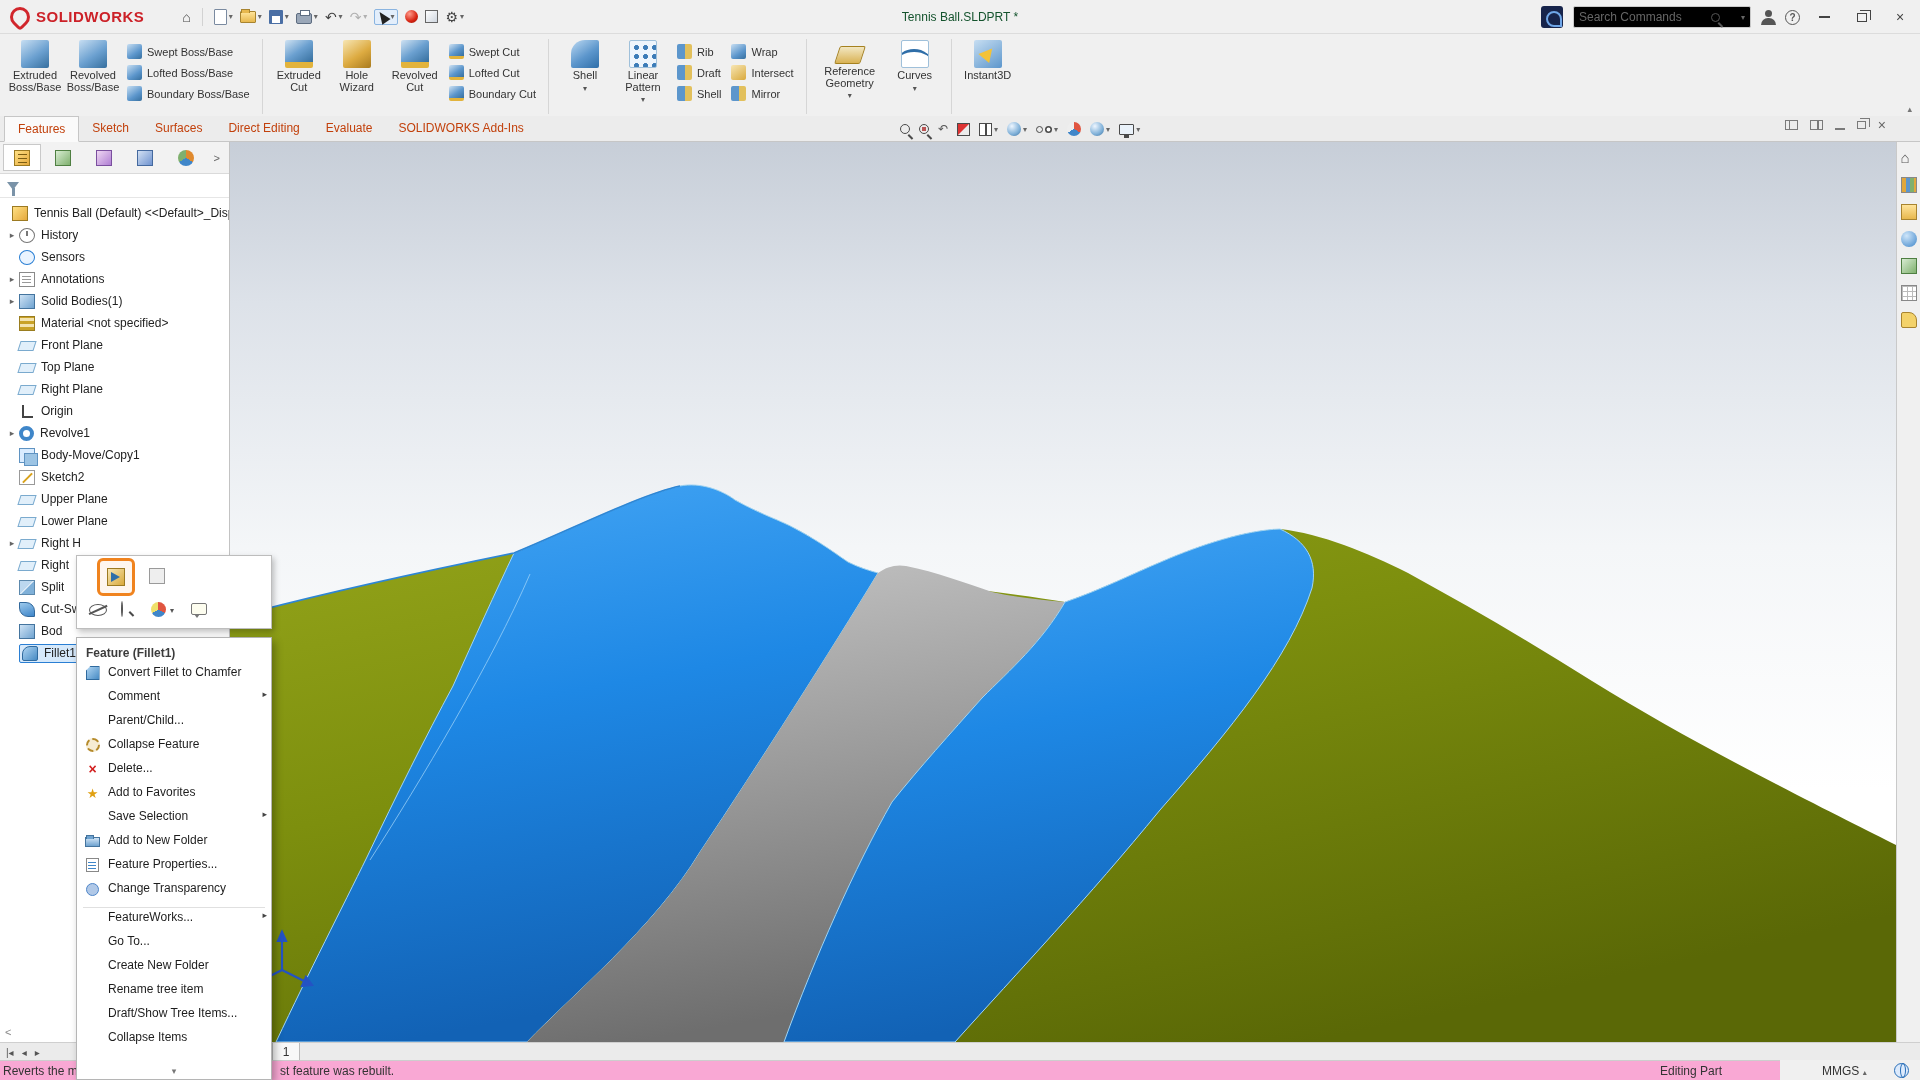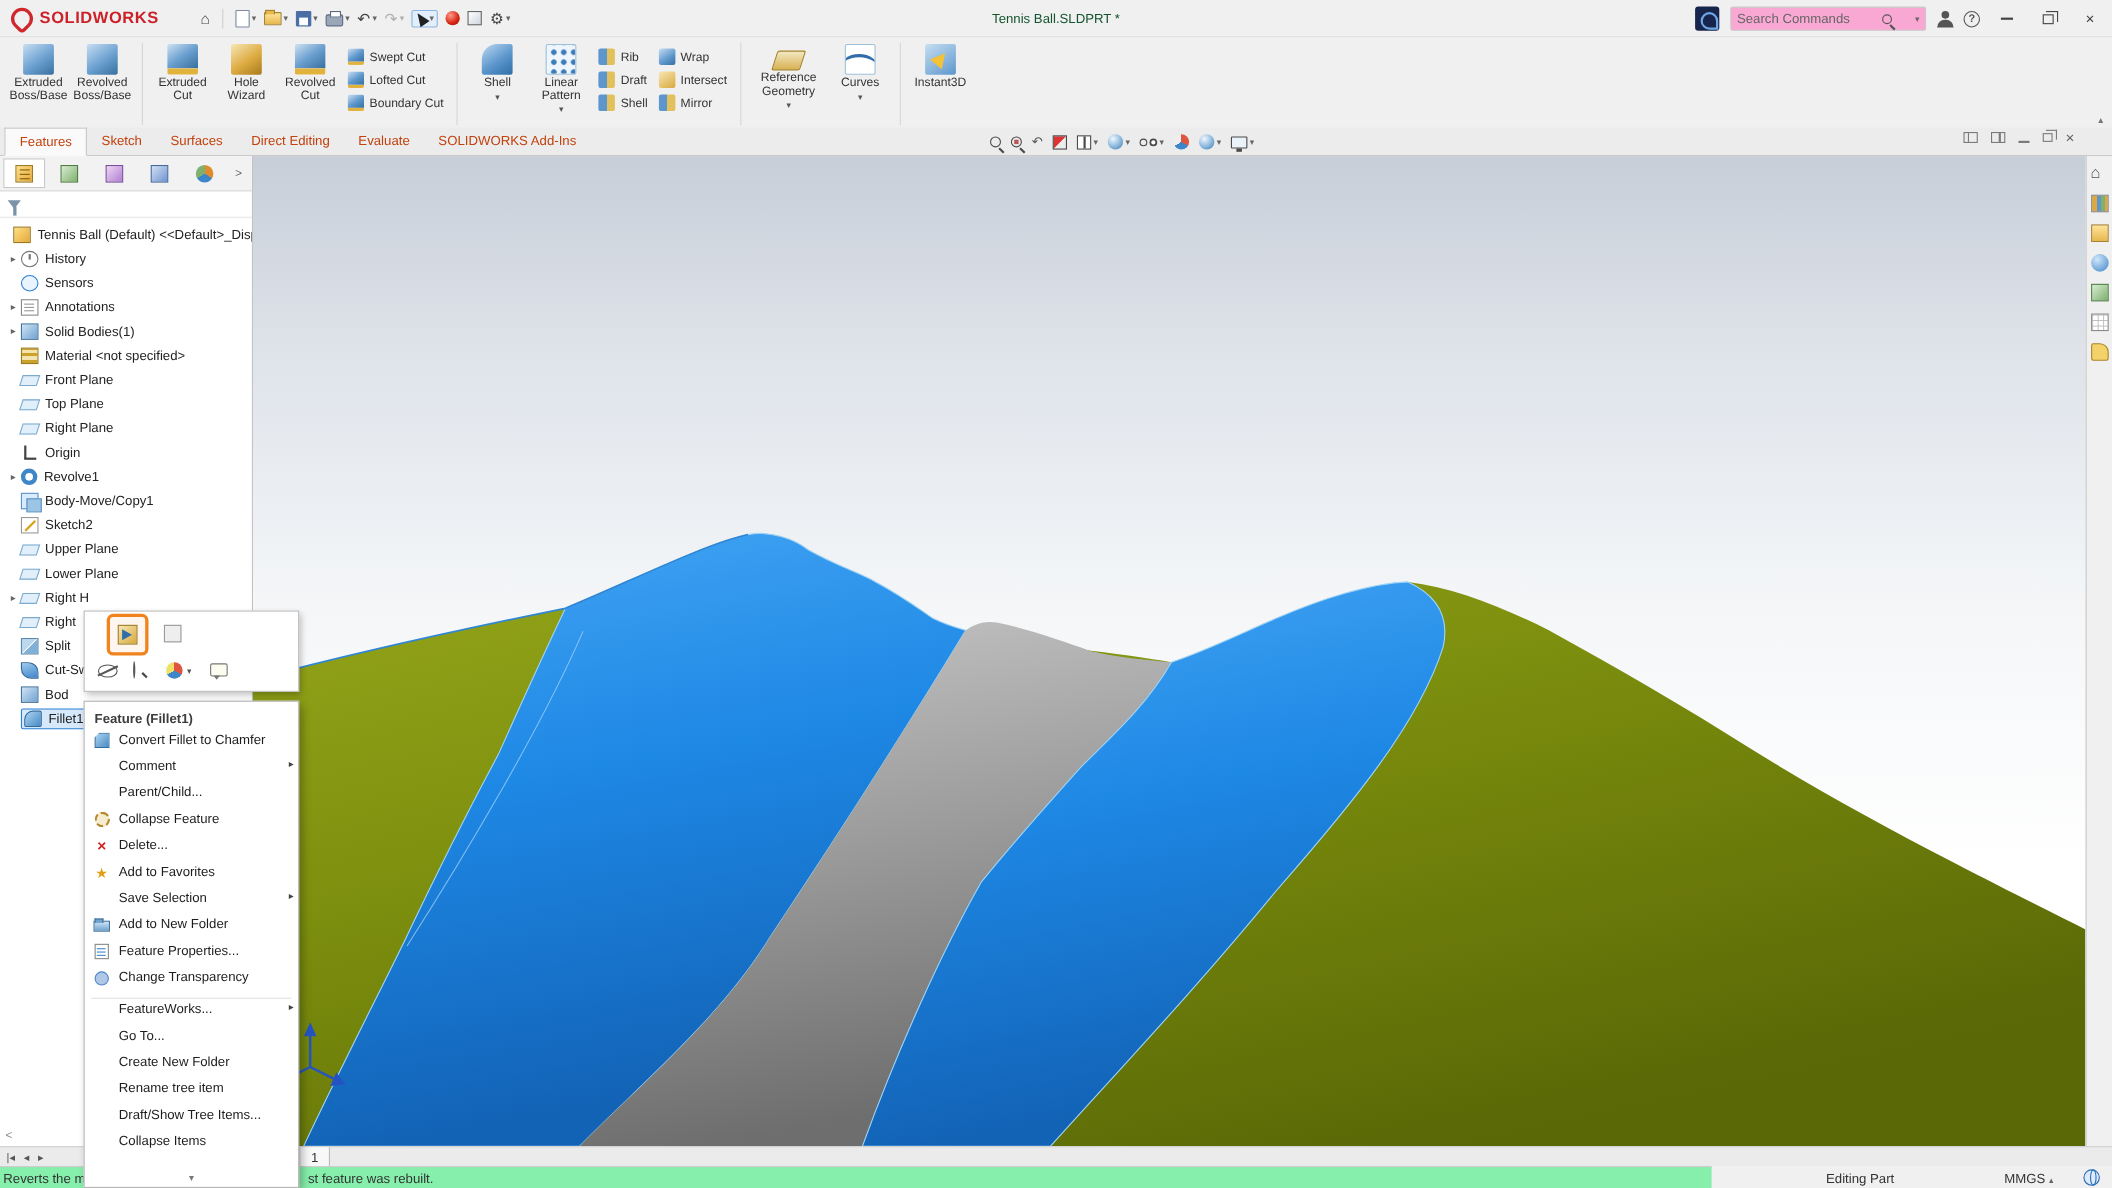--- a/index.html
+++ b/index.html
@@ -24,21 +24,21 @@
 .icoprint::before{content:'';position:absolute;left:3px;top:-4px;width:8px;height:4px;background:#fff;border:1px solid #5d6c80}
 .gray{color:#b0b0b0}
 .cursorbox{border:1px solid #8ab4e0;background:#e3eefb;border-radius:2px;padding:1px 3px;display:flex;align-items:center;gap:2px}
 .cursorarrow{width:0;height:0;border-left:5px solid transparent;border-right:5px solid transparent;border-bottom:12px solid #222;transform:rotate(-35deg)}
 .redball{width:13px;height:13px;border-radius:50%;background:radial-gradient(circle at 35% 30%,#ff9a8a,#d62311 60%,#8f1507)}
 .icocube{width:13px;height:13px;border:1px solid #666;background:linear-gradient(135deg,#fff,#cfd6df)}
 #doctitle{position:absolute;left:0;top:0;width:100%;height:34px;display:flex;align-items:center;justify-content:center;pointer-events:none;color:#14532d}
 .tright{position:absolute;right:6px;top:0;height:34px;display:flex;align-items:center;gap:10px}
 .xplogo{width:22px;height:22px;background:#17244b;border-radius:3px;position:relative}
 .xplogo::after{content:'';position:absolute;left:5px;top:5px;width:12px;height:12px;border:2px solid #6fa6e8;border-radius:50% 50% 0 50%}
-.searchbox{width:178px;height:22px;background:#f9a8d4;border:1px solid #c9c9c9;border-radius:2px;display:flex;align-items:center;padding:0 5px;gap:21px;color:#666}
+.searchbox{width:178px;height:22px;background:#000000;border:1px solid #c9c9c9;border-radius:2px;display:flex;align-items:center;padding:0 5px;gap:21px;color:#666}
 .searchbox .flex1{flex:1;white-space:nowrap;overflow:hidden}
 .mag{width:9px;height:9px;border:1.6px solid #555;border-radius:50%;position:relative;flex:none}
 .mag::after{content:'';position:absolute;left:7px;top:8px;width:6px;height:1.6px;background:#555;transform:rotate(45deg);transform-origin:0 0}
 .person{width:14px;height:14px;position:relative}
 .person::before{content:'';position:absolute;left:4px;top:0;width:7px;height:7px;border-radius:50%;background:#555}
 .person::after{content:'';position:absolute;left:0;top:8px;width:15px;height:7px;border-radius:7px 7px 0 0;background:#555}
 .helpico{width:15px;height:15px;border:1.4px solid #555;border-radius:50%;display:flex;align-items:center;justify-content:center;font-size:10px;color:#555;font-weight:bold}
 .winbtn{width:28px;height:24px;display:flex;align-items:center;justify-content:center;color:#444;font-size:14px}
 .minbar{width:11px;height:2px;background:#444}
 .restore{width:10px;height:9px;border:1.4px solid #444;position:relative;background:#f0f0f0}
@@ -185,21 +185,21 @@
 .mi-folder{width:15px;height:10px;background:linear-gradient(#cfe3f5,#6fa3d0);border:1px solid #44749e;position:relative;margin-top:2px}
 .mi-folder::before{content:'';position:absolute;left:0;top:-3px;width:6px;height:3px;background:#6fa3d0;border:1px solid #44749e;border-bottom:none}
 .mi-props{width:13px;height:14px;background:#fff;border:1px solid #888}
 .mi-props::after{content:'';position:absolute;left:4px;top:5px;width:8px;height:1px;background:#3f86c9;box-shadow:0 3px 0 #3f86c9,0 6px 0 #3f86c9}
 .mi-trans{width:13px;height:13px;border-radius:50%;background:rgba(79,134,201,.45);border:1px solid #4f86c9}
 
 
 #modeltabs{position:absolute;left:0;top:1042px;width:1920px;height:18px;background:#ebebeb;border-top:1px solid #cfcfcf}
 .mtarrows{display:flex;align-items:center;height:18px;gap:8px;padding-left:6px;color:#555;font-size:10px}
 .mtab{position:absolute;left:272px;top:0;height:18px;min-width:28px;padding:0 8px;background:#f8f8f8;border:1px solid #bbb;border-top:none;display:flex;align-items:center;justify-content:center;color:#333}
-#statusbar{position:absolute;left:0;top:1060px;width:1556px;height:20px;background:#86efac;border-top:1px solid #cdcdcd}
+#statusbar{position:absolute;left:0;top:1060px;width:1780px;height:20px;background:#f9a8d4;border-top:1px solid #cdcdcd}
 .sb{position:absolute;top:3px;color:#333;white-space:nowrap}
 .globe{position:absolute;left:1894px;top:2px;width:15px;height:15px;border-radius:50%;border:1.6px solid #2a6fb8;background:#dceafc}
 .globe::after{content:'';position:absolute;left:5px;top:-1px;width:4px;height:13px;border:1.2px solid #2a6fb8;border-radius:50%}
 </style>
 </head>
 <body>
 
 <div id="titlebar">
   <div class="swlogo">
     <div class="dsmark"></div>
@@ -272,20 +272,34 @@
 </div>
 
 <div id="ribbon">
   <div class="rlg">
     <div class="bi bi-blue"></div>
     <div class="rlbl">Extruded Boss/Base</div>
   </div>
   <div class="rlg">
     <div class="bi bi-blue"></div>
     <div class="rlbl">Revolved Boss/Base</div>
+  </div>
+  <div class="rcol">
+    <div class="rsm">
+        <span class="si si-blue"></span>
+        <span>Swept Boss/Base</span>
+      </div>
+    <div class="rsm">
+        <span class="si si-blue"></span>
+        <span>Lofted Boss/Base</span>
+      </div>
+    <div class="rsm">
+        <span class="si si-blue"></span>
+        <span>Boundary Boss/Base</span>
+      </div>
   </div>
   <div class="rsep"></div>
   <div class="rlg">
     <div class="bi bi-cut"></div>
     <div class="rlbl">Extruded Cut</div>
   </div>
   <div class="rlg">
     <div class="bi bi-gold"></div>
     <div class="rlbl">Hole Wizard</div>
   </div>

